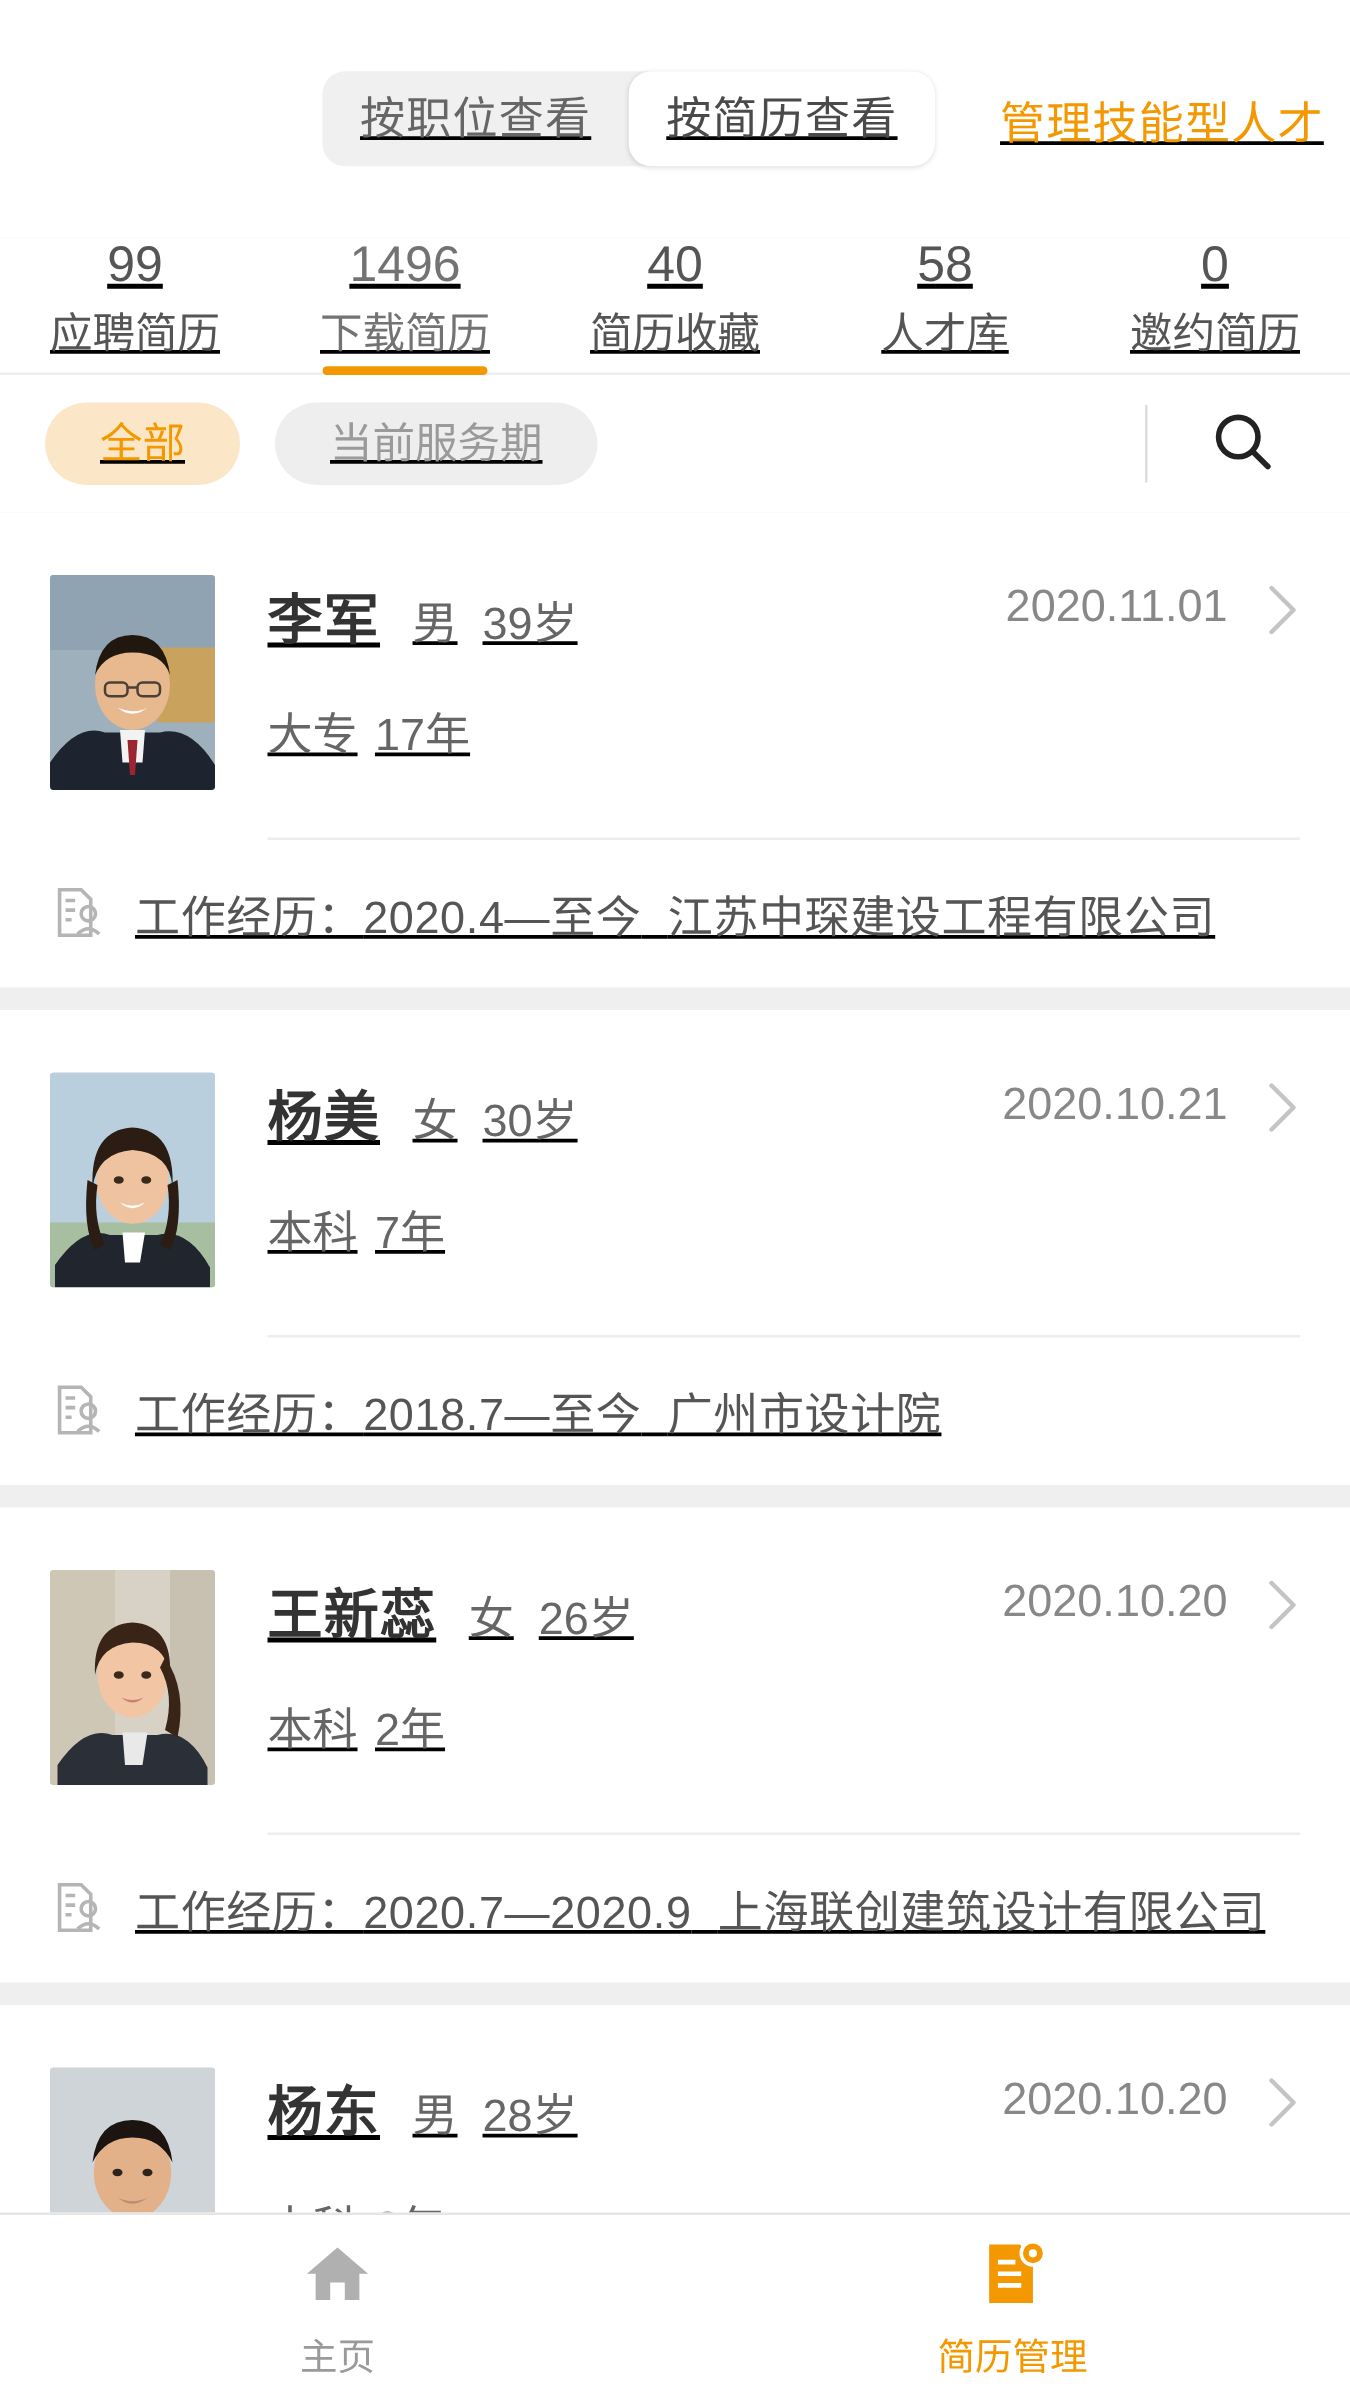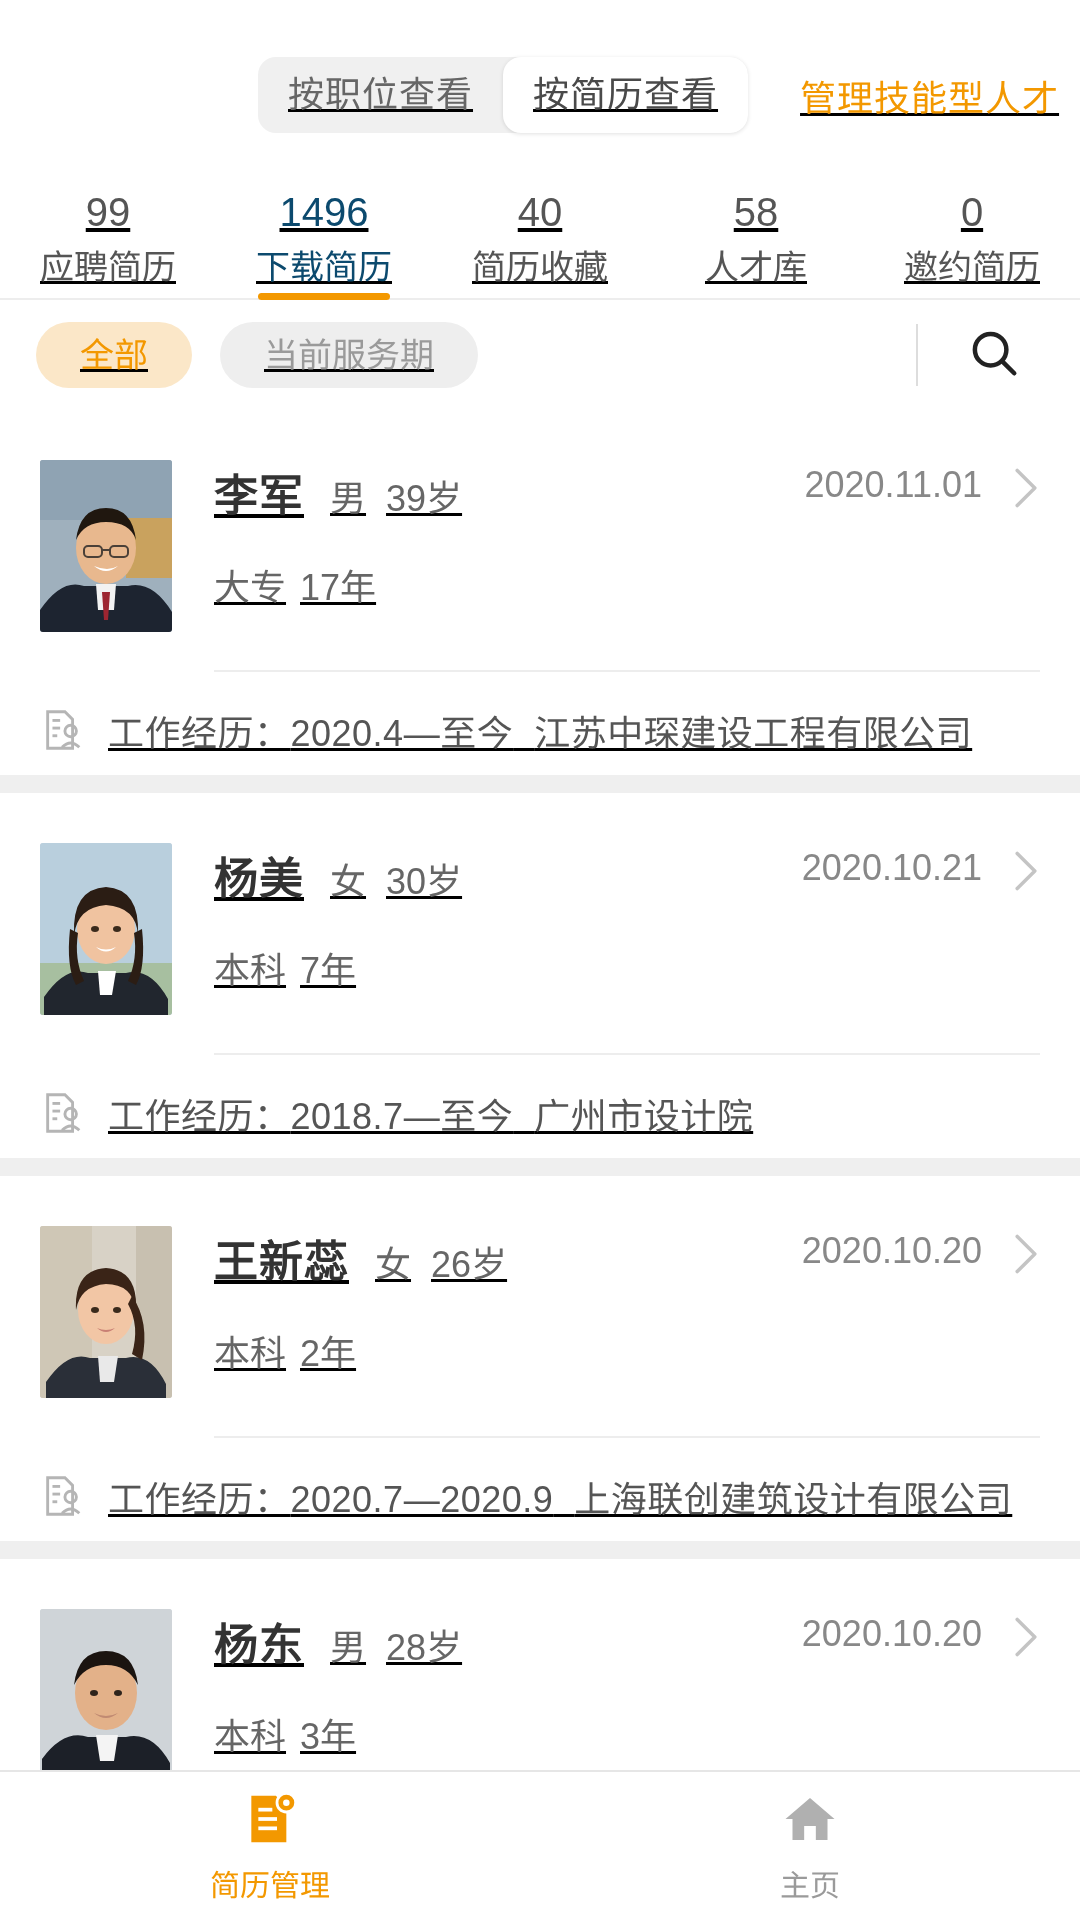--- a/index.html
+++ b/index.html
@@ -40,21 +40,21 @@
   .stats {
     background:#ffffff; display:flex; height:110px;
     border-bottom:2px solid #ededed;
   }
   .stat {
     flex:1; display:flex; flex-direction:column;
     align-items:center; justify-content:flex-start; position:relative;
   }
   .stat-num { font-size:40px; color:#555; line-height:1; margin-top:2px; }
   .stat-label { font-size:34px; color:#555; margin-top:18px; line-height:1; }
-  .stat.active .stat-num, .stat.active .stat-label { color:#0c4a6e; }
+  .stat.active .stat-num, .stat.active .stat-label { color:#737373; }
   .stat .underline {
     position:absolute; bottom:-2px; left:50%; transform:translateX(-50%);
     width:132px; height:7px; background:#f39800; border-radius:4px;
     display:none;
   }
   .stat.active .underline { display:block; }
 
   
   .filterbar {
     background:#ffffff; height:110px;
@@ -93,21 +93,21 @@
     font-size:36px; color:#888;
   }
   .chev {
     position:absolute; right:0px; top:6px;
     width:28px; height:44px;
   }
   .row2 { margin-top:34px; font-size:36px; color:#666; }
   .row2 .sep { display:inline-block; width:14px; }
   .hr { margin:38px 40px 0 214px; height:2px; background:#ededed; }
   .exp {
-    display:flex; align-items:center; padding:32px 40px 19px 40px;
+    display:flex; align-items:center; padding:32px 40px 34px 40px;
   }
   .exp-icon { width:46px; height:46px; flex:none; margin-right:22px; }
   .exp-text { font-size:36px; color:#555; letter-spacing:0.5px; }
 
   
   .bottomnav {
     position:absolute; left:0; bottom:0; width:1080px; height:150px;
     background:#ffffff; border-top:2px solid #e6e6e6;
     display:flex;
   }
@@ -358,36 +358,36 @@
             <span>本科</span><span class="sep"></span><span>3年</span>
           </div>
         </div>
       </div>
       <div class="hr"></div>
     </div>
 
   </div>
 
   <div class="bottomnav">
+    <div class="nav-item">
+      <div class="nav-icon">
+        <svg width="60" height="56" viewBox="0 0 24 24" fill="#b0b0b0">
+          <path d="M12 3 L22.5 12 H19.5 V21 H14.5 V15 H9.5 V21 H4.5 V12 H1.5 Z"></path>
+        </svg>
+      </div>
+      <div class="nav-label">主页</div>
+    </div>
     <div class="nav-item active">
       <div class="nav-icon">
         <svg width="58" height="56" viewBox="0 0 24 24">
           <path d="M4 2 H14.5 L19 6.5 V22 H4 Z" fill="#f39800"></path>
           <line x1="7" y1="8" x2="13" y2="8" stroke="#ffffff" stroke-width="1.6"></line>
           <line x1="7" y1="12" x2="15" y2="12" stroke="#ffffff" stroke-width="1.6"></line>
           <line x1="7" y1="16" x2="15" y2="16" stroke="#ffffff" stroke-width="1.6"></line>
           <circle cx="19" cy="5" r="4" fill="#f39800" stroke="#ffffff" stroke-width="1.2"></circle>
           <circle cx="19" cy="5" r="1.4" fill="#ffffff"></circle>
         </svg>
       </div>
       <div class="nav-label">简历管理</div>
     </div>
-    <div class="nav-item">
-      <div class="nav-icon">
-        <svg width="60" height="56" viewBox="0 0 24 24" fill="#b0b0b0">
-          <path d="M12 3 L22.5 12 H19.5 V21 H14.5 V15 H9.5 V21 H4.5 V12 H1.5 Z"></path>
-        </svg>
-      </div>
-      <div class="nav-label">主页</div>
-    </div>
   </div>
 
 </div>
 
 </body></html>

